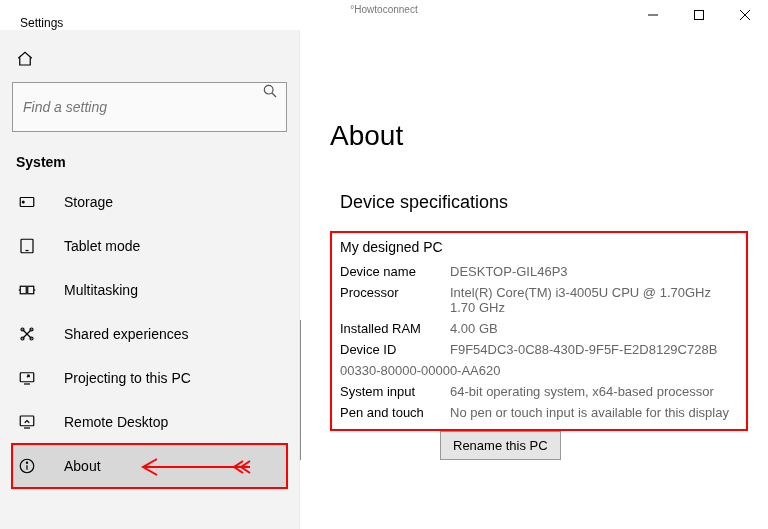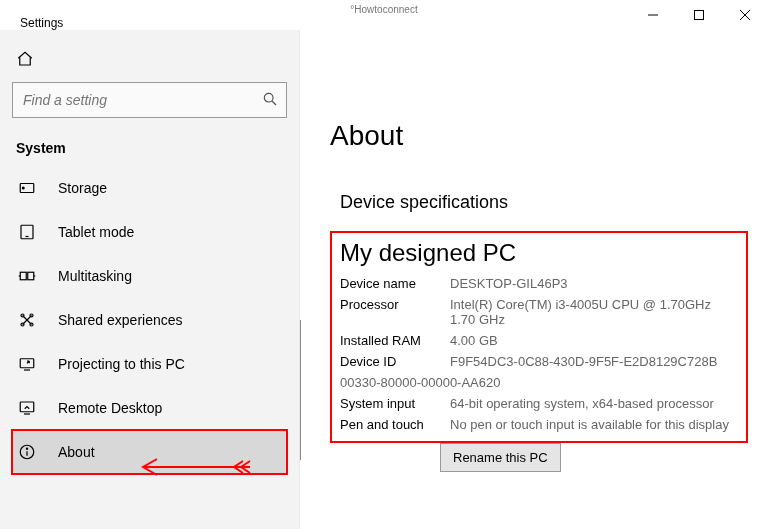--- a/index.html
+++ b/index.html
@@ -52,24 +52,23 @@
     background: #f3f3f3;
     border-right: 1px solid #e8e8e8;
     padding: 20px 12px 0 12px;
     display: flex;
     flex-direction: column;
   }
   .home-row { margin: 0 0 14px 4px; }
   .home-icon svg { width: 18px; height: 18px; display: block; }
   .search {
     display: flex;
-    align-items: center;
     border: 1px solid #999;
     background: #fafafa;
-    height: 36px;
+    height: 50px;
     padding: 0 8px;
   }
   .search input {
     flex: 1;
     border: none;
     outline: none;
     background: transparent;
     font-size: 14px;
     font-style: italic;
     color: #666;
@@ -79,35 +78,35 @@
     font-weight: 600;
     font-size: 14px;
     margin: 22px 4px 10px 4px;
   }
   .nav { display: flex; flex-direction: column; }
   .nav-item {
     display: flex;
     align-items: center;
     height: 44px;
     padding: 0 6px;
-    gap: 22px;
+    gap: 28px;
     font-size: 14px;
   }
   .nav-item.selected {
     background: #d8d8d8;
     outline: 2px solid #ff0000;
     outline-offset: -1px;
   }
   .nav-icon { width: 18px; display: flex; justify-content: center; align-items: center; }
   .nav-icon svg { width: 18px; height: 18px; }
   .main { flex: 1; padding: 20px 20px 0 30px; overflow: hidden; }
   .h1 { font-size: 28px; font-weight: 400; margin: 70px 0 40px 0; }
   .h2 { font-size: 18px; font-weight: 400; margin: 0 0 18px 10px; }
   .spec-box { border: 2px solid #ff0000; padding: 6px 8px 6px 8px; }
-  .pc-name { font-size: 24px; font-weight: 400; margin: 0 0 6px 0; }
+  .pc-name { font-size: 14px; font-weight: 400; margin: 0 0 6px 0; }
   .spec-row { display: flex; font-size: 13px; padding: 3px 0; }
   .spec-label { width: 110px; flex-shrink: 0; color: #000; }
   .spec-value { color: #666; flex: 1; }
   .rename-row { display: flex; }
   .rename-btn {
     border: 1px solid #999;
     background: #e5e5e5;
     padding: 6px 12px;
     font-size: 13px;
     margin-left: 110px;

